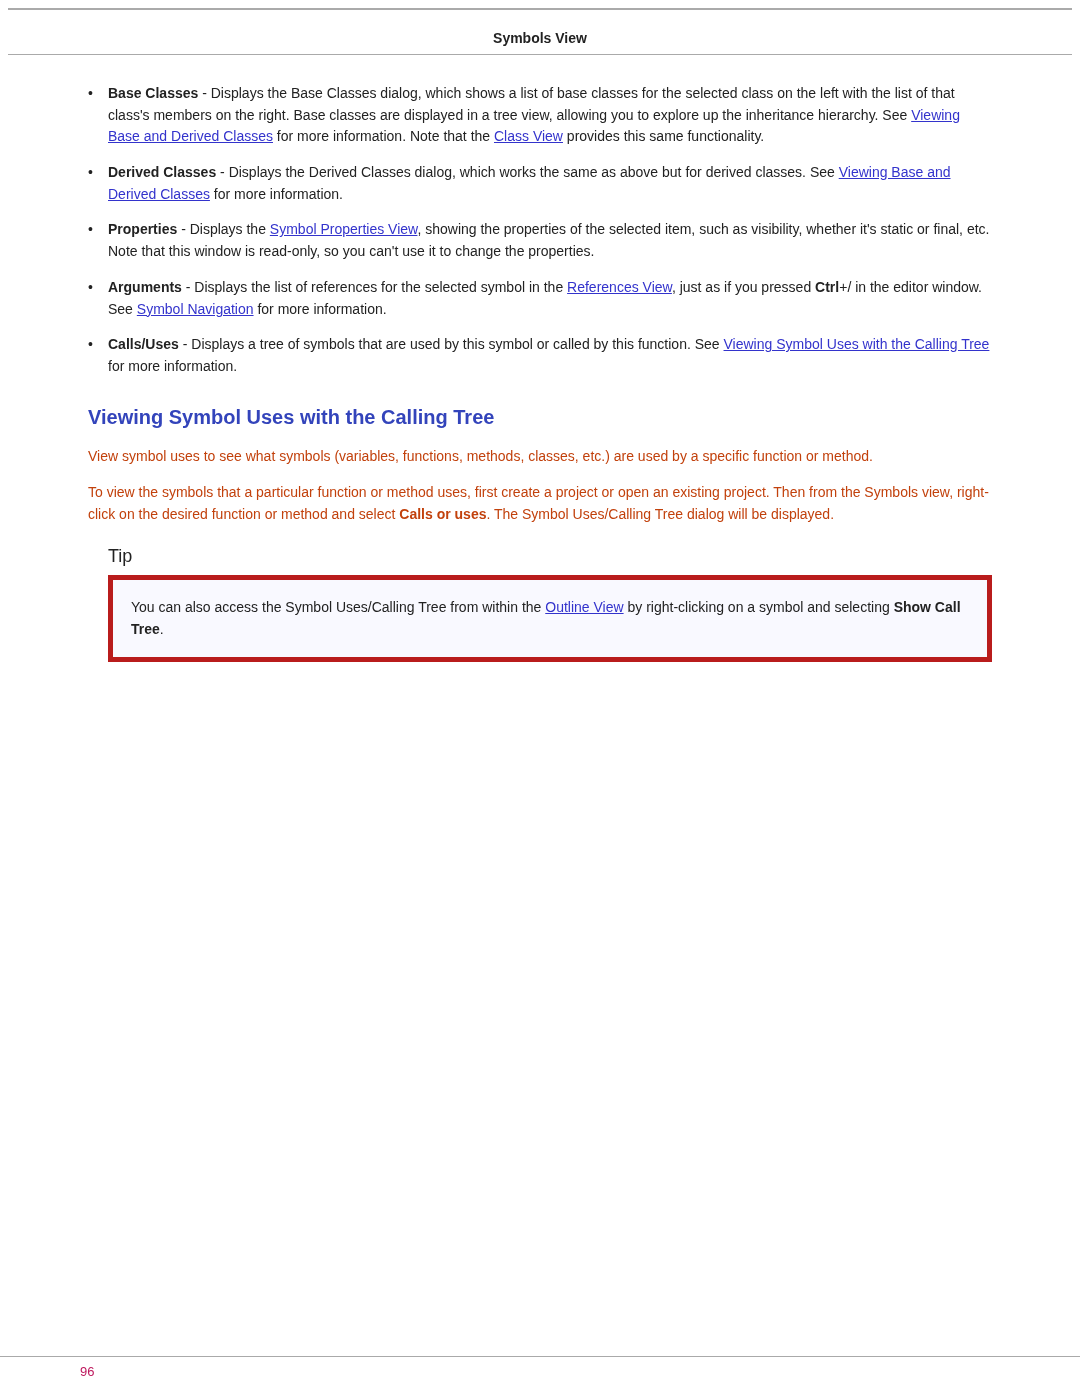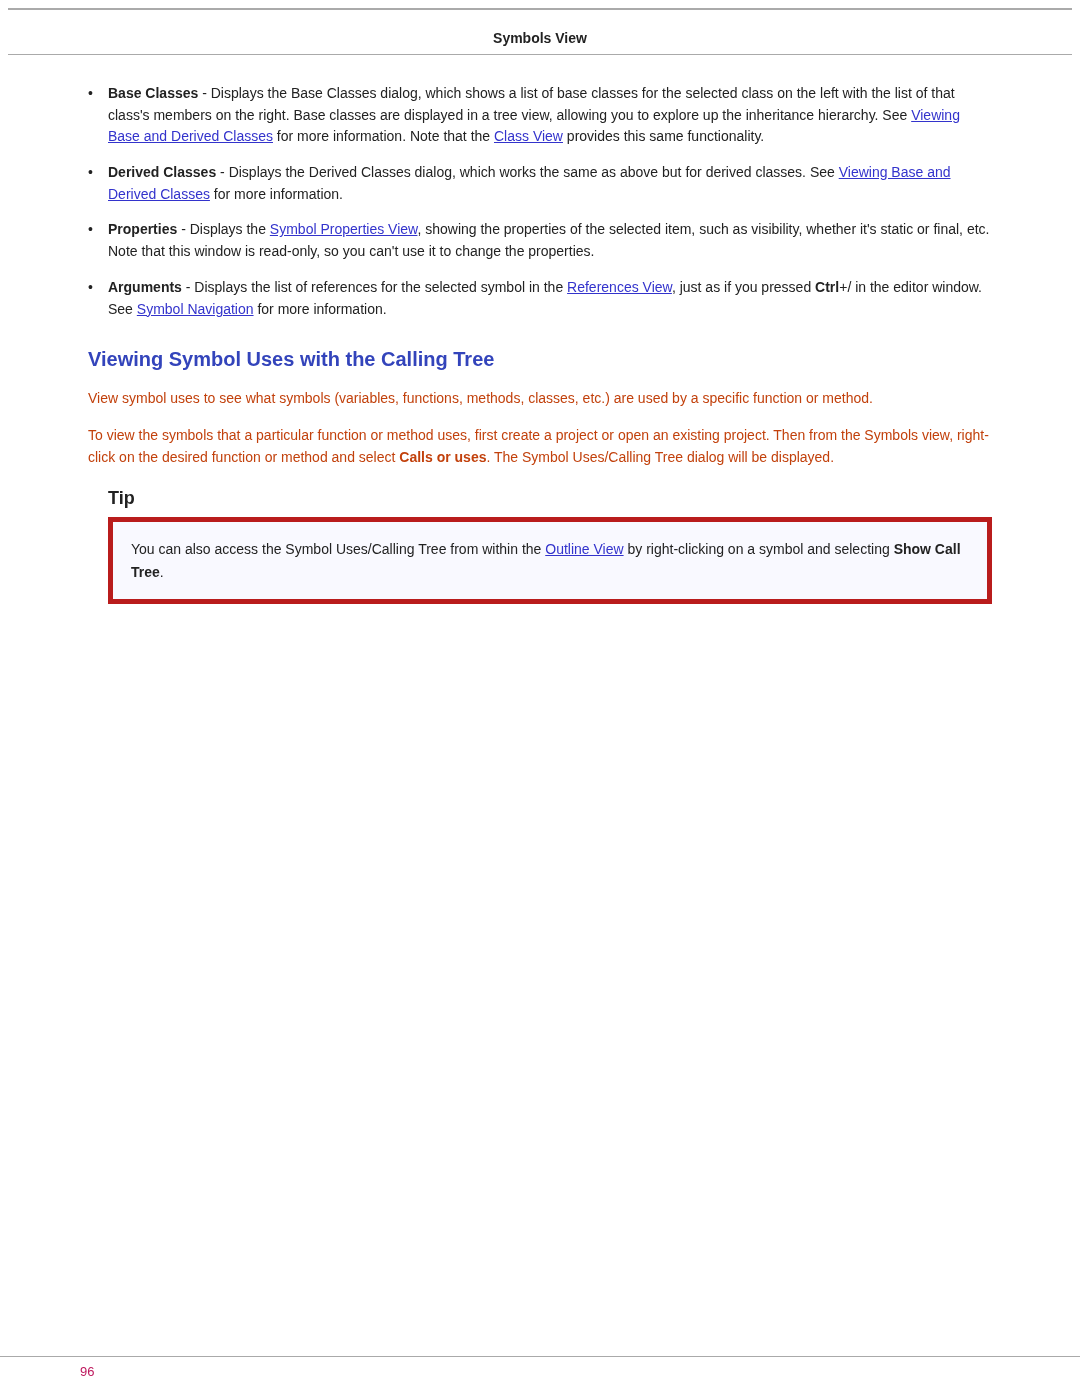--- a/index.html
+++ b/index.html
@@ -93,21 +93,21 @@
       margin-bottom: 14px;
       color: #c2410c;
     }
 
     .tip-container {
       margin: 20px 0 20px 0;
     }
 
     .tip-title {
       font-size: 18px;
-      font-weight: bold;
+      font-weight: normal;
       color: #222222;
       margin-bottom: 8px;
       padding-left: 20px;
     }
 
     .tip-box {
       border: 5px solid #b91c1c;
       background: #f9f9ff;
       padding: 16px 18px;
       line-height: 1.6;
@@ -163,20 +163,23 @@
 
       <li>
         <span class="bold-term">Properties</span><span> - Displays the </span><a class="link">Symbol Properties View</a><span>, showing the properties of the selected item, such as visibility, whether it's static or final, etc. Note that this window is read-only, so you can't use it to change the properties.</span>
       </li>
 
 
       <li>
         <span class="bold-term">Arguments</span><span> - Displays the list of references for the selected symbol in the </span><a class="link">References View</a><span>, just as if you pressed </span><span class="bold-term">Ctrl</span><span>+/ in the editor window. See </span><a class="link">Symbol Navigation</a><span> for more information.</span>
       </li>
 
+      <li>
+        <span class="bold-term">Calls/Uses</span><span> - Displays a tree of symbols that are used by this symbol or called by this function. See </span><a class="link">Viewing Symbol Uses with the Calling Tree</a><span> for more information.</span>
+      </li>
     </ul>
 
     <h2 class="section-heading">Viewing Symbol Uses with the Calling Tree</h2>
 
     <p class="body-paragraph">View symbol uses to see what symbols (variables, functions, methods, classes, etc.) are used by a specific function or method.</p>
 
     <p class="body-paragraph">
       <span>To view the symbols that a particular function or method uses, first create a project or open an existing project. Then from the Symbols view, right-click on the desired function or method and select </span><span class="bold-term">Calls or uses</span><span>. The Symbol Uses/Calling Tree dialog will be displayed.</span>
     </p>
 

